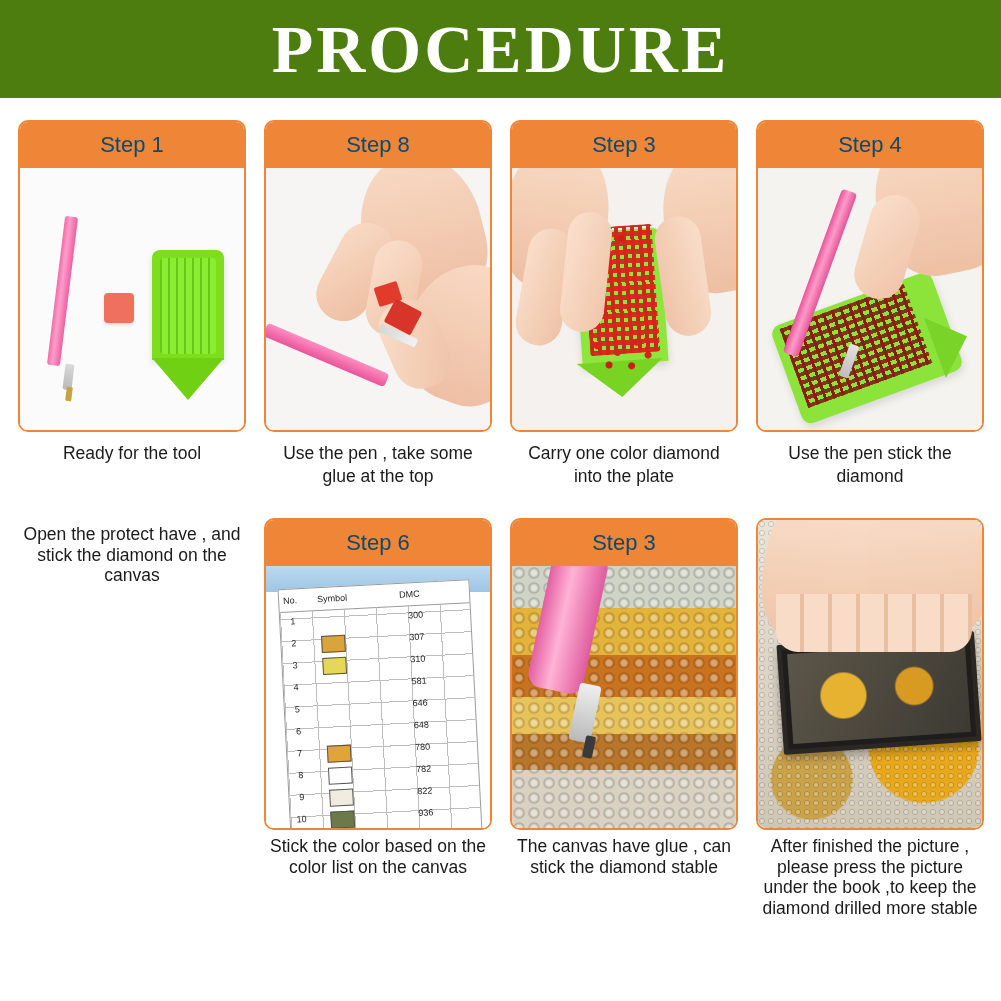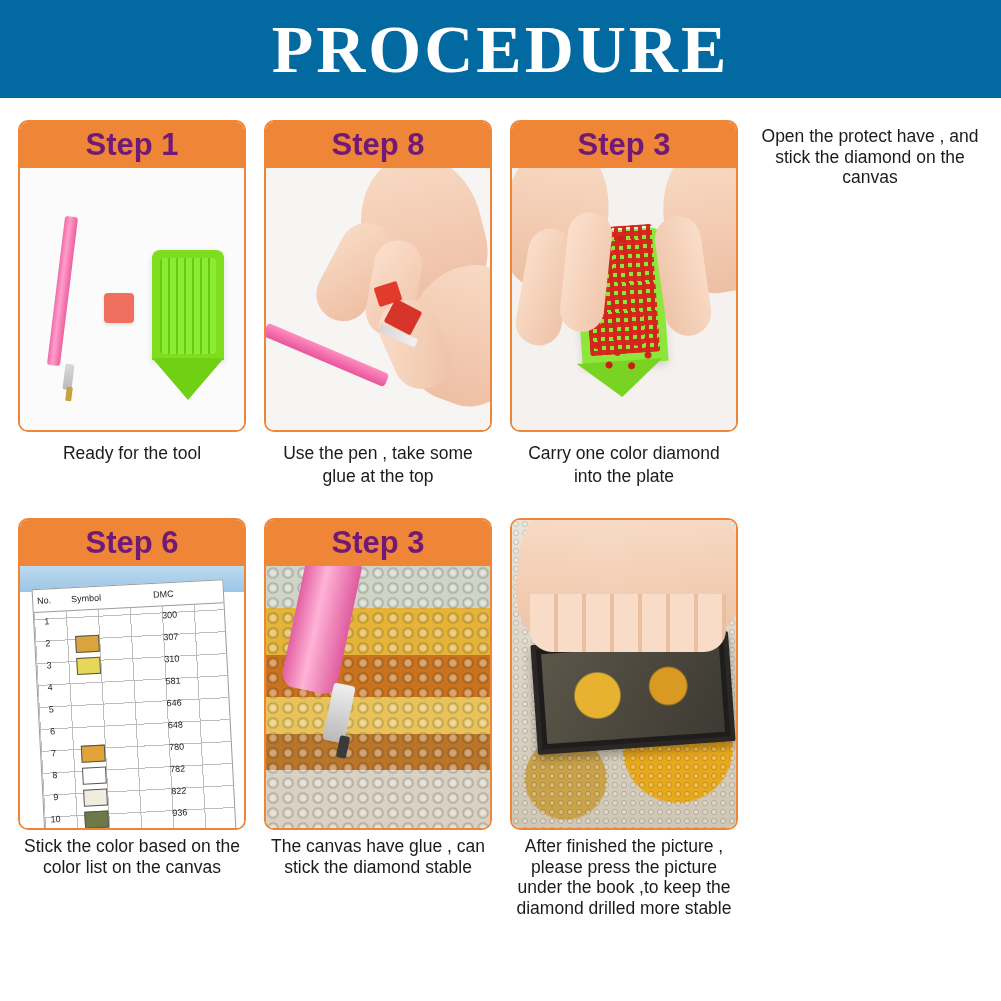--- a/index.html
+++ b/index.html
@@ -11,21 +11,21 @@
     height: 1001px;
     background: #ffffff;
     font-family: "Liberation Sans", sans-serif;
     overflow: hidden;
   }
 
   
   .banner {
     width: 1001px;
     height: 98px;
-    background: #0369a1;
+    background: #4d7c0f;
     display: flex;
     align-items: center;
     justify-content: center;
     box-sizing: border-box;
   }
   .banner-title {
     font-family: "Liberation Serif", serif;
     font-weight: bold;
     color: #ffffff;
     font-size: 68px;
@@ -56,23 +56,23 @@
     border-radius: 10px;
     box-sizing: border-box;
     overflow: hidden;
     background: #ffffff;
     display: flex;
     flex-direction: column;
   }
   .card-header {
     height: 46px;
     background: #ef8536;
-    color: #701a75;
-    font-size: 31px;
-    font-weight: bold;
+    color: #0c4a6e;
+    font-size: 22px;
+    font-weight: normal;
     display: flex;
     align-items: center;
     justify-content: center;
     flex: 0 0 auto;
   }
   .card-photo {
     flex: 1 1 auto;
     position: relative;
     overflow: hidden;
     background: #f6f4f2;
@@ -337,20 +337,36 @@
         <div class="ph s3-dia"></div>
         <div class="ph s3-dia-spill"></div>
         <div class="ph s3-f"></div>
         <div class="ph s3-f2"></div>
         <div class="ph s3-f3"></div>
       </div>
     </div>
     <div class="caption">Carry one color diamond into the plate</div>
   </div>
 
+  <div class="cell">
+    <div class="card">
+      <div class="card-header">Step 4</div>
+      <div class="card-photo">
+        <div class="ph s4-bg"></div>
+        <div class="ph s4-tray"></div>
+        <div class="ph s4-traypt"></div>
+        <div class="ph s4-rows"></div>
+        <div class="ph s4-h"></div>
+        <div class="ph s4-f"></div>
+        <div class="ph s4-pen"></div>
+        <div class="ph s4-pentip"></div>
+      </div>
+    </div>
+    <div class="caption">Use the pen stick the diamond</div>
+  </div>
 
   <div class="cell">
     <div class="caption tight">Open the protect have , and stick the diamond on the canvas</div>
   </div>
 
   <div class="cell">
     <div class="card">
       <div class="card-header">Step 6</div>
       <div class="card-photo">
         <div class="ph s6-bg"></div>

